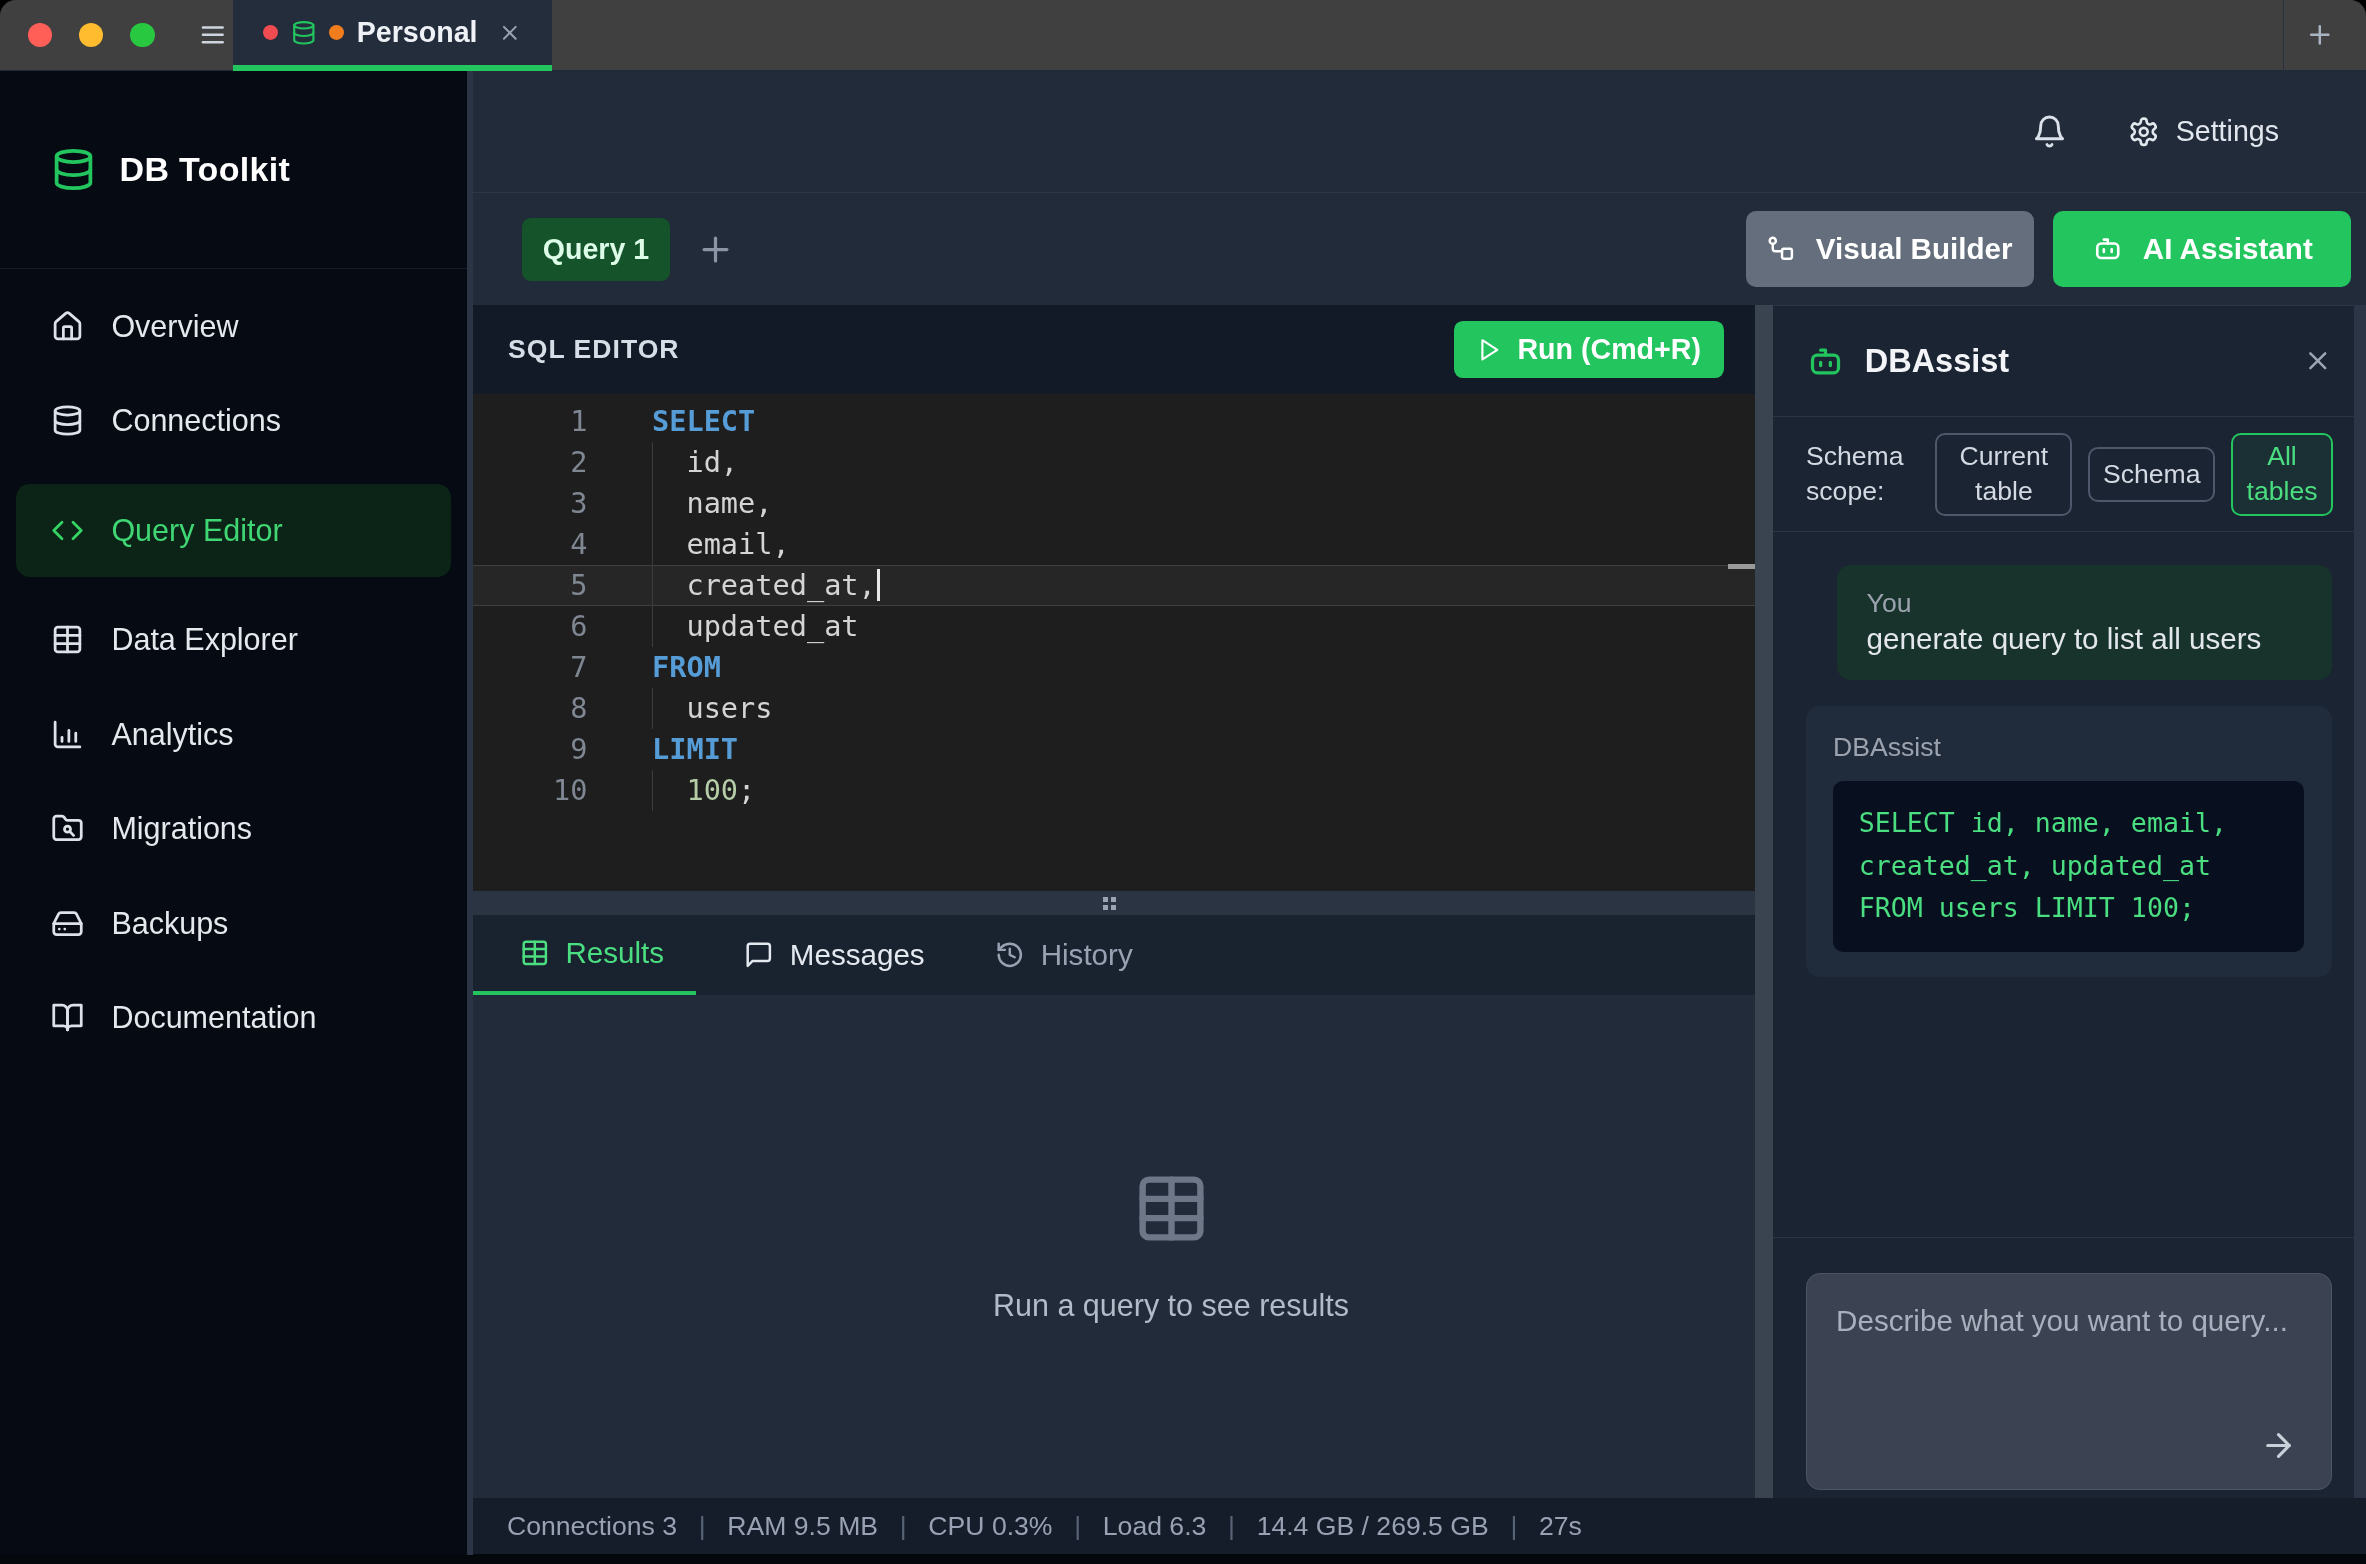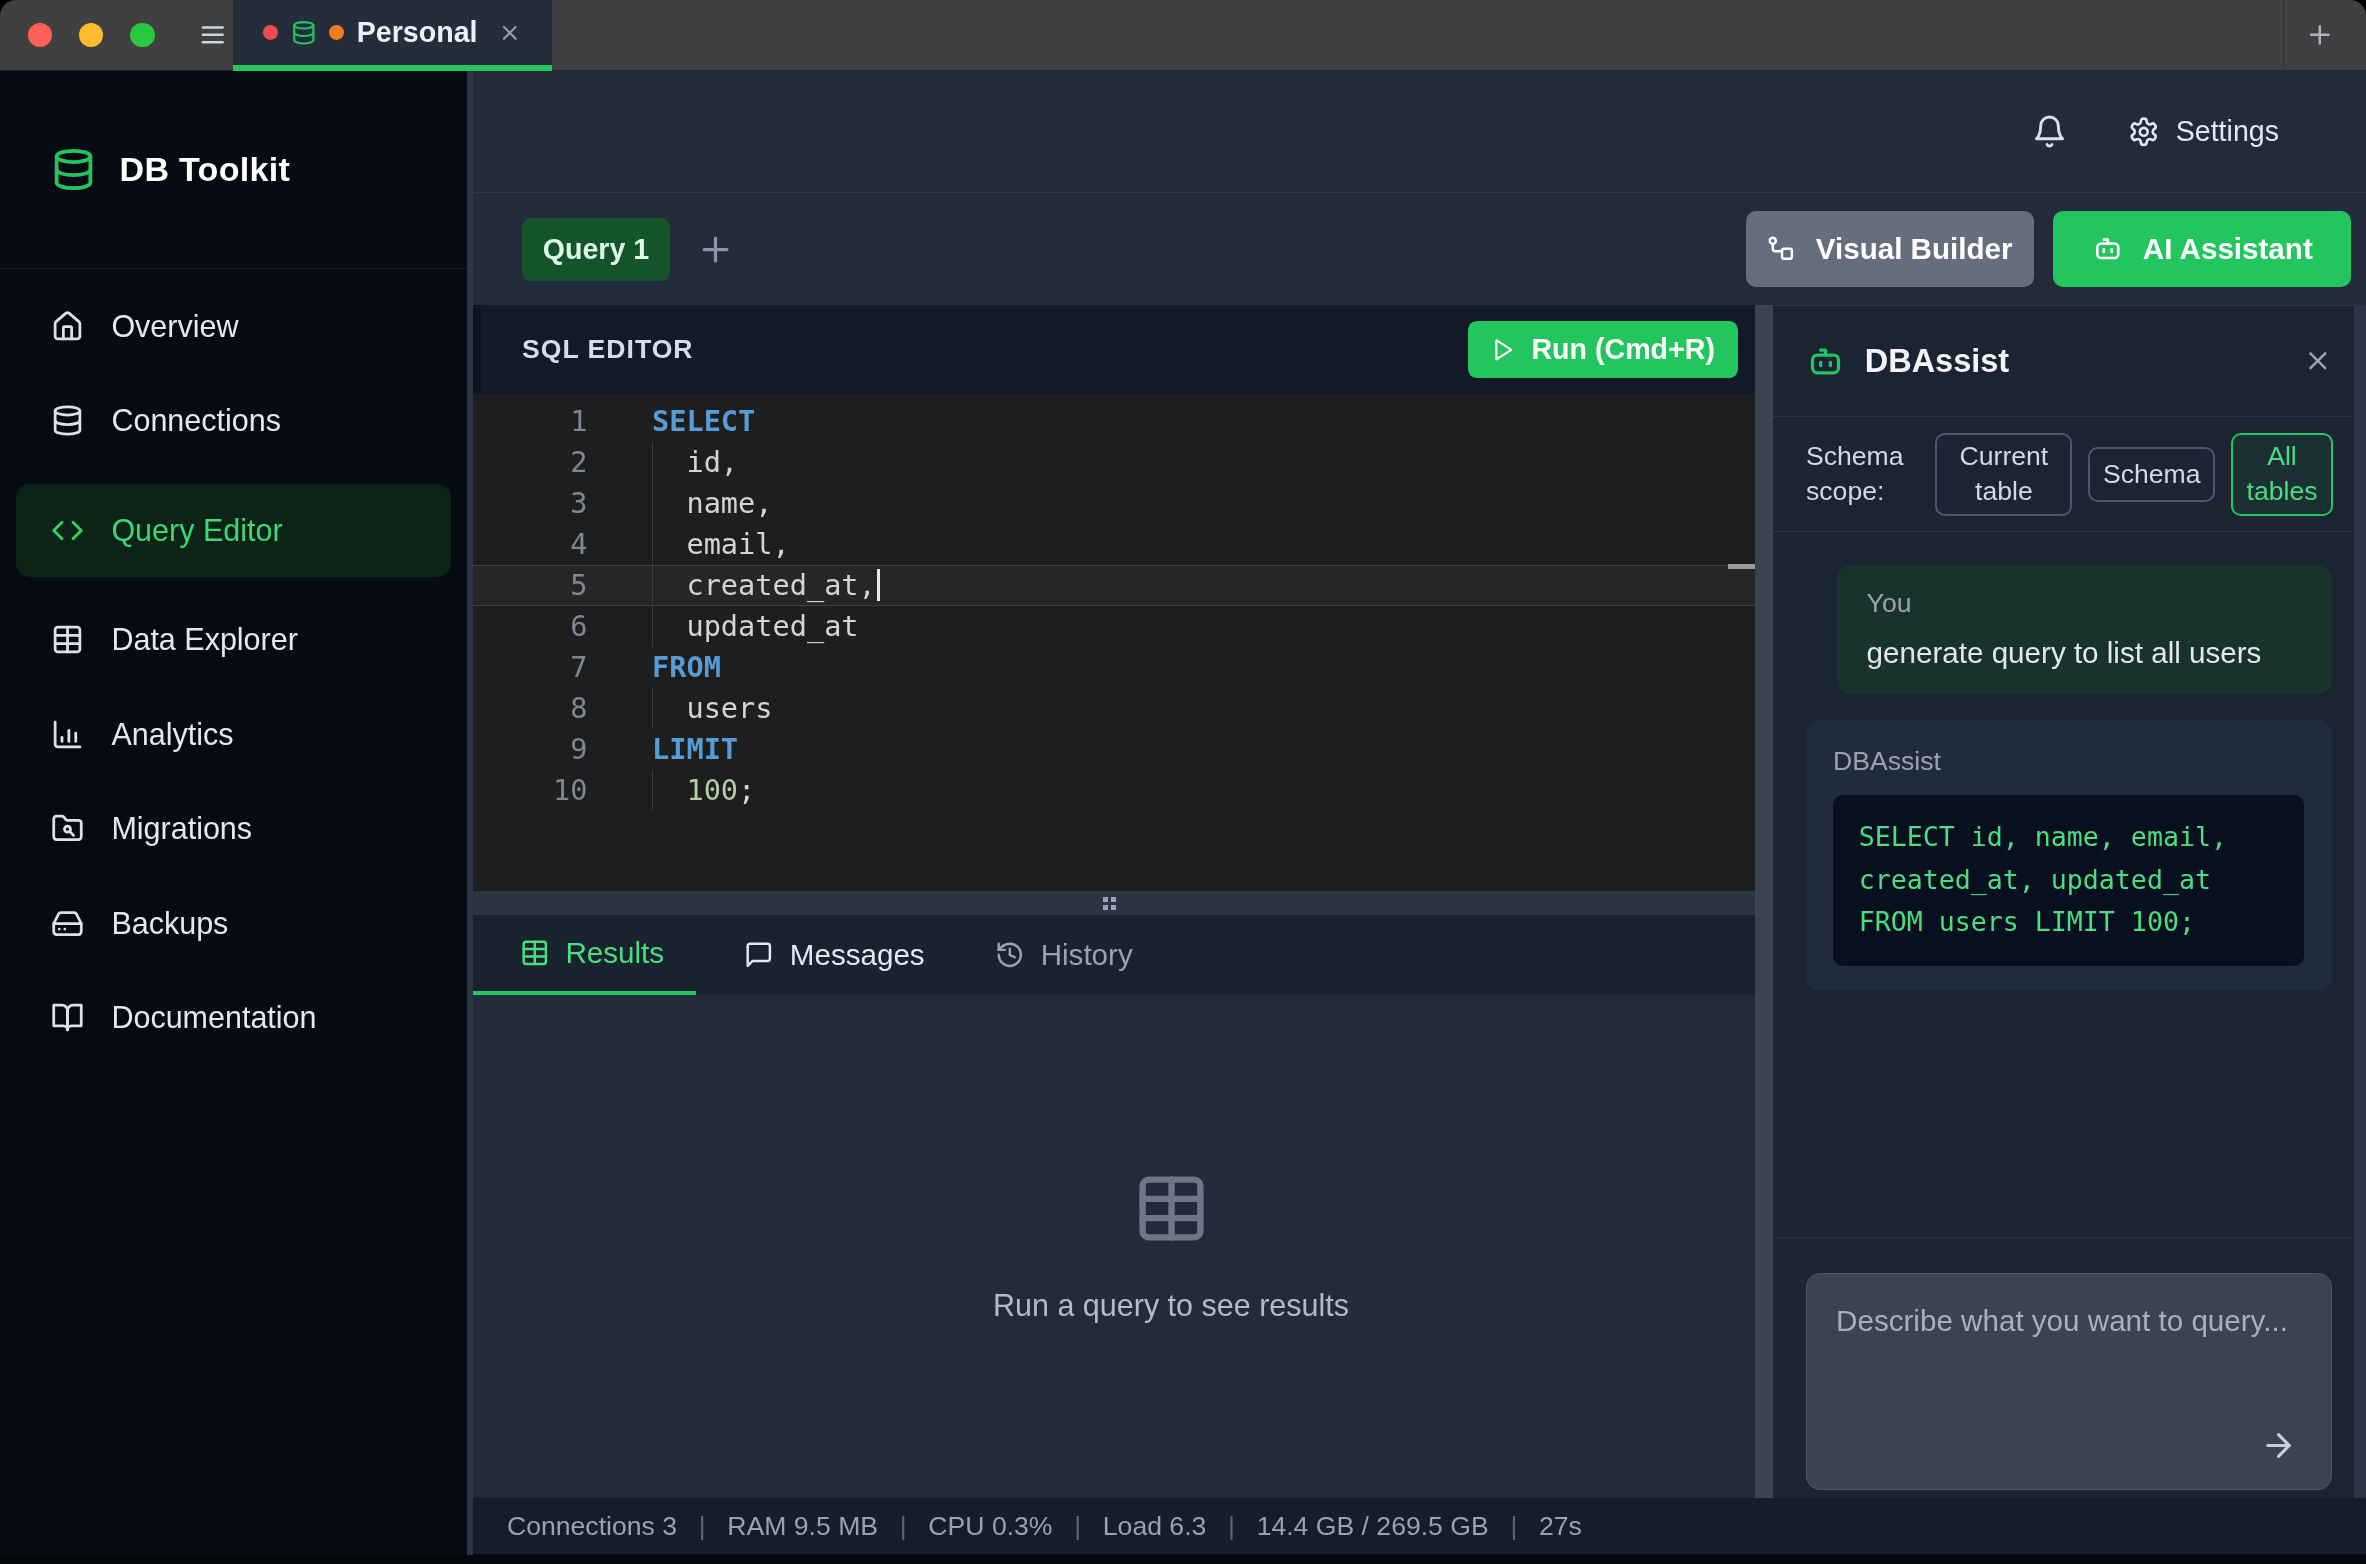--- a/index.html
+++ b/index.html
@@ -49,21 +49,21 @@
   .query-band { position:absolute; left:467px; top:193px; width:1899px; height:112px; background:#212b3a; display:flex; align-items:center; }
   .qtab { margin-left:55px; width:148px; height:63px; background:#15532b; border-radius:8.9px; display:flex; align-items:center; justify-content:center; color:#dcfce7; font-size:28.6px; font-weight:600; cursor:pointer; }
   .add-query { margin-left:25.6px; width:39px; height:39px; color:#8b95a5; display:flex; cursor:pointer; }
   .band-spacer { flex:1; }
   .vb-btn { width:288px; height:76px; background:#656e7c; border-radius:9.9px; display:flex; align-items:center; justify-content:center; gap:19.7px; color:#fff; font-size:29.6px; font-weight:600; cursor:pointer; }
   .vb-btn .bic { width:29.6px; height:29.6px; display:flex; }
   .ai-btn { margin-left:19.7px; margin-right:14.8px; width:298px; height:76px; background:#22c55e; border-radius:9.9px; display:flex; align-items:center; justify-content:center; gap:19.7px; color:#fff; font-size:29.6px; font-weight:600; cursor:pointer; }
   .ai-btn .bic { width:31.5px; height:31.5px; display:flex; }
 
   
-  .editor-toolbar { position:absolute; left:467px; top:305px; width:1288px; height:89px; background:#121a28; display:flex; align-items:center;margin-left:14px; }
+  .editor-toolbar { position:absolute; left:467px; top:305px; width:1288px; height:89px; background:#121a28; display:flex; align-items:center; }
   .ed-title { margin-left:41px; color:#d7dde6; font-size:26.6px; font-weight:700; letter-spacing:1px; }
   .ed-spacer { flex:1; }
   .run-btn { margin-right:31.5px; width:270px; height:57px; background:#22c55e; border-radius:8.9px; display:flex; align-items:center; justify-content:center; gap:15.8px; color:#fff; font-size:28.6px; font-weight:600; cursor:pointer; }
   .run-btn .pic { width:25.6px; height:25.6px; display:flex; }
   .editor { position:absolute; left:467px; top:394px; width:1288px; height:497px; background:#1e1e1e; font-family:"DejaVu Sans Mono", monospace; font-size:28.6px; padding-top:6.9px; cursor:text; }
   .cline { display:flex; height:41px; line-height:41px; white-space:pre; }
   .lnum { width:148px; padding-right:27.6px; text-align:right; color:#7f8793; flex:none; }
   .lcode { margin-left:37px; position:relative; }
   .cline.ind .lcode::before { content:""; position:absolute; left:0; top:0; bottom:0; border-left:1px solid #3c3c3c; }
   .cline.cur { background:#262626; box-shadow: inset 0 1px 0 #3f3f3f, inset 0 -1px 0 #3f3f3f; }
@@ -98,21 +98,21 @@
   .scope-row { height:115px; border-bottom:1px solid #2a3446; display:flex; align-items:center; padding:0 33px; }
   .scope-label { width:138px; color:#d3d9e2; font-size:26.6px; line-height:1.3; }
   .pills { display:flex; align-items:center; gap:15.8px; margin-left:2px; }
   .pill { border:2px solid #4d586b; border-radius:9.9px; color:#d3d9e2; font-size:26.6px; text-align:center; line-height:1.3; display:flex; align-items:center; justify-content:center; cursor:pointer; background:transparent; font-family:"Liberation Sans", sans-serif; }
   .pill.two { width:137px; height:83px; }
   .pill.one { width:127px; height:55px; }
   .pill.active { width:102px; height:83px; border-color:#22c55e; color:#4ade80; background:rgba(34,197,94,.08); }
   .chat { padding:32.5px 34px 0 32.5px; display:flex; flex-direction:column; }
   .msg-user { margin-left:31.5px; background:#17332b; border-radius:13.8px; padding:23.6px 29.6px; }
   .msg-role { color:#9ca3af; font-size:26.6px; }
-  .msg-text { margin-top:17px; color:#e3e7ec; font-size:29.6px; }
+  .msg-text { margin-top:3px; color:#e3e7ec; font-size:29.6px; }
   .msg-assist { margin-top:26.6px; background:#202b3b; border-radius:13.8px; padding:25.6px 27.6px; }
   .code-block { margin-top:17.7px; background:#081020; border-radius:9.9px; padding:21.7px 25.6px; font-family:"DejaVu Sans Mono", monospace; font-size:26.6px; color:#4ade80; line-height:1.6; white-space:pre; }
   .as-input { position:absolute; left:0; right:0; top:931px; bottom:0; border-top:1px solid #2a3446; padding:35px 34px 0 32.5px; }
   .as-box { position:relative; width:100%; height:217px; }
   .as-box textarea { width:100%; height:217px; background:#3b4352; border:1px solid #4c5566; border-radius:13.8px; padding:25.6px 29.6px; font-family:"Liberation Sans", sans-serif; font-size:29.6px; color:#e5e9ef; resize:none; outline:none; line-height:1.45; }
   .as-box textarea::placeholder { color:#a8b0bd; }
   .send-arrow { position:absolute; right:35px; bottom:25.6px; width:37px; height:37px; color:#c8d0da; display:flex; cursor:pointer; }
   .as-scroll { position:absolute; right:0; top:0; width:11.8px; height:100%; background:#2b3545; cursor:default; }
 
   

